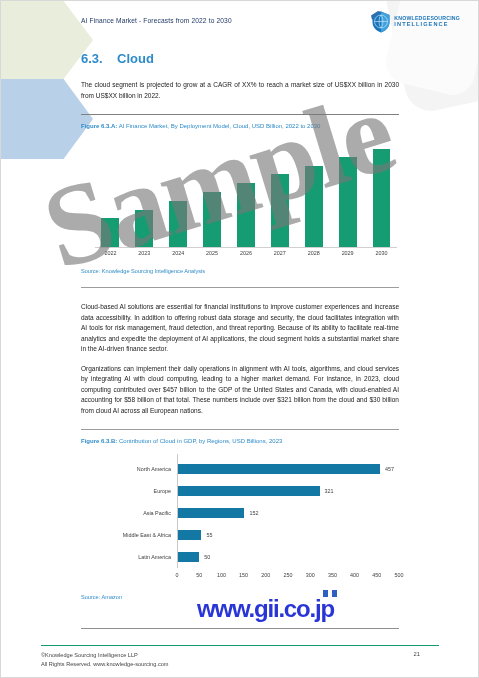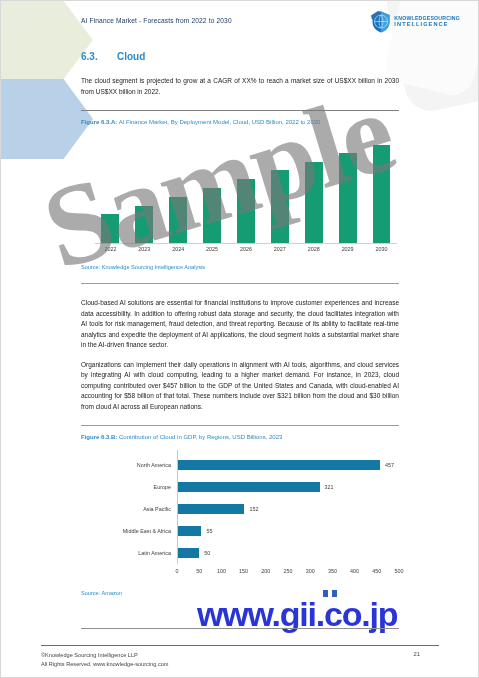--- a/index.html
+++ b/index.html
@@ -56,21 +56,21 @@
   .logo-mark { width: 20px; height: 22px; display:block; }
   .logo-text { line-height: 1.05; }
   .logo-text .l1 { font-size: 5.2px; color: #1b75bb; letter-spacing: .2px; font-weight: bold;}
   .logo-text .l2 { font-size: 5.6px; color: #1b75bb; letter-spacing: 1.1px; font-weight: bold;}
 
   
   .content { position: absolute; left: 80px; top: 0; width: 318px; }
 
   h2.section {
     margin-top: 50px;
-    font-size: 10px; color: #2e8bc9; font-weight: bold;
+    font-size: 13px; color: #2e8bc9; font-weight: bold;
   }
   h2.section .num { display:inline-block; width: 36px; }
 
   p.para {
     margin-top: 14px;
     font-size: 6.5px; line-height: 1.62; color: #1a1a1a;
     text-align: justify;
   }
   p.para.tight { margin-top: 9px; }
 
@@ -140,21 +140,21 @@
   
   .wm-sample {
     position: absolute; left: 28px; top: 168px;
     font-size: 116px; font-weight: bold; color: rgba(120,120,120,.62);
     font-family: "Liberation Serif", serif;
     transform: rotate(-17deg); transform-origin: left top;
     pointer-events: none; white-space: nowrap; letter-spacing: -2px;
   }
   .wm-gii {
     position: absolute; left: 196px; top: 594px;
-    font-size: 34px; font-weight: bold; color: #2a35d8;
+    font-size: 24px; font-weight: bold; color: #2a35d8;
     font-family: "Liberation Sans", sans-serif;
     letter-spacing: -1.2px; pointer-events: none;
   }
   .wm-blue-dots { position:absolute; left: 322px; top: 589px; display:flex; gap:4px; }
   .wm-blue-dots i { display:block; width:5px; height:7px; background:#2f5fbf; }
 
   
   .foot-rule-gray {
     position: absolute; left: 80px; width: 318px; top: 627px;
     height: 1px; background: #8f8f8f;

